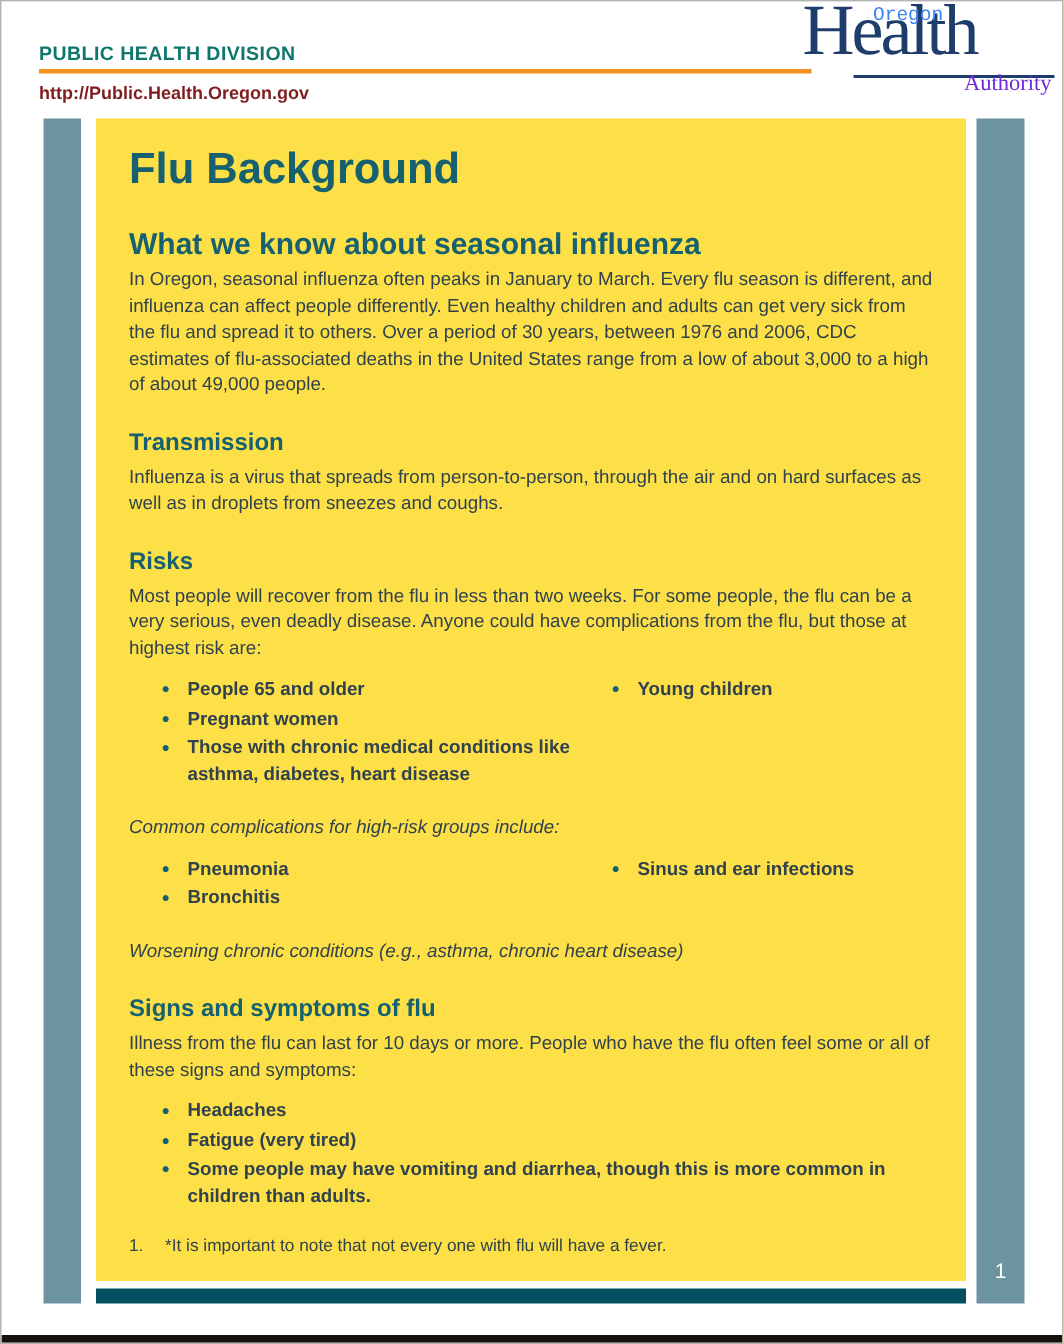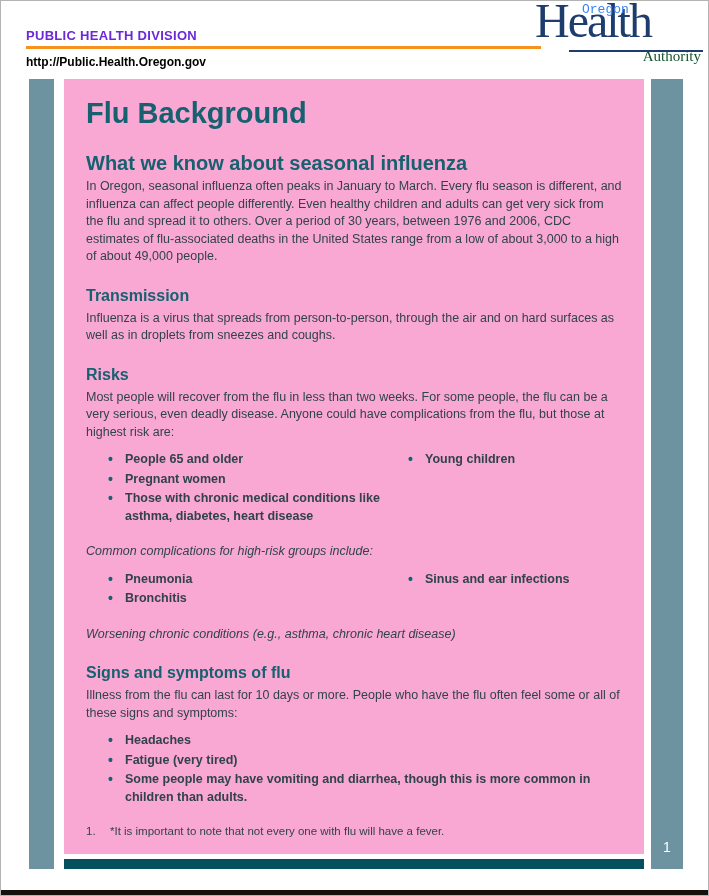--- a/index.html
+++ b/index.html
@@ -11,62 +11,62 @@
     border: 1px solid #b3b3b3;
     font-family: "Liberation Sans", sans-serif;
     overflow: hidden;
   }
 
   
   .header { position:absolute; top:0; left:0; width:709px; height:78px; background:#fff; }
   .division {
     position:absolute; left:25px; top:27px;
     font-size:13px; font-weight:bold; letter-spacing:.3px;
-    color:#6d28d9;
+    color:#0f766e;
   }
   .header-rule {
     position:absolute; left:25px; top:45px; width:515px; height:3px;
     background:#f6921e;
   }
   .site-url {
     position:absolute; left:25px; top:54px;
-    font-size:12px; font-weight:bold; color:#000000;
+    font-size:12px; font-weight:bold; color:#7f1d1d;
   }
   .logo { position:absolute; right:7px; top:1px; width:168px; height:60px; }
   .logo-health {
     position:absolute; left:0; top:-9px;
     font-family:"Liberation Serif", serif;
     font-size:48px; color:#1e3d6d; letter-spacing:-2px;
   }
   .logo-oregon {
     position:absolute; left:47px; top:0px;
     font-family:Liberation Mono, monospace;
     font-size:13px; color:#3b82f6;
   }
   .logo-authority {
     position:absolute; right:2px; bottom:-3px;
     font-family:"Liberation Serif", serif;
-    font-size:15px; color:#14532d;
+    font-size:15px; color:#6d28d9;
   }
   .logo-rule { position:absolute; left:34px; bottom:10px; right:0; height:2px; background:#1e3d6d; }
 
   
   .left-bar  { position:absolute; left:28px;  top:78px; width:25px; height:790px; background:#6e93a0; }
   .right-bar { position:absolute; left:650px; top:78px; width:32px; height:790px; background:#6e93a0; }
   .page-number {
     position:absolute; bottom:14px; left:0; width:100%;
     text-align:center; color:#ffffff; font-size:14px;
   }
   .footer-bar  { position:absolute; left:63px; top:858px; width:580px; height:10px; background:#05505e; }
   .bottom-strip{ position:absolute; left:0; top:889px; width:709px; height:7px; background:#17110d; }
 
   
   .content {
     position:absolute; left:63px; top:78px; width:580px; height:775px;
-    background:#f9a8d4; padding:16px 22px; overflow:hidden;
+    background:#fde047; padding:16px 22px; overflow:hidden;
     color:#31424e;
   }
   .content h1 { font-size:29px; color:#16606f; line-height:32px; margin-top:2px; }
   .content h2 { font-size:20px; color:#16606f; line-height:24px; margin-top:22px; margin-bottom:3px; }
   .content h3 { font-size:16px; color:#16606f; line-height:20px; margin-top:20px; margin-bottom:4px; }
   .content p  { font-size:12.5px; line-height:17.5px; }
   .note { margin-top:16px;font-style:italic; }
 
   .cols { display:flex; margin-top:10px;font-weight:bold; }
   .col-left  { width:300px; }

